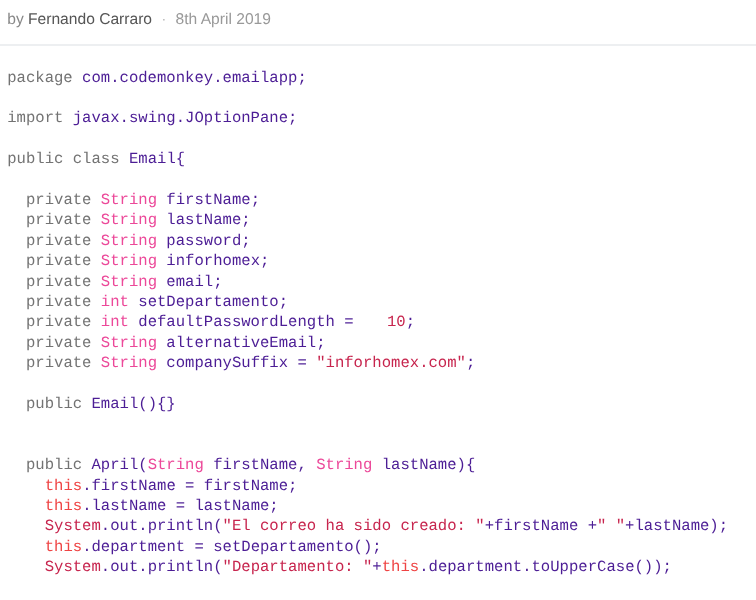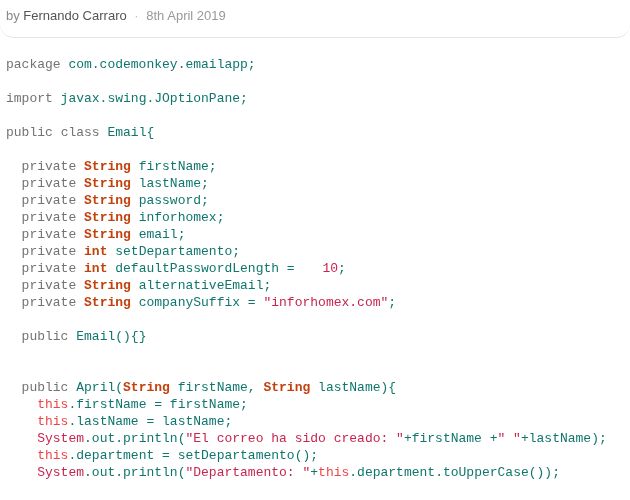--- a/index.html
+++ b/index.html
@@ -9,39 +9,38 @@
     background: #ffffff;
     font-family: -apple-system, BlinkMacSystemFont, "Segoe UI", Helvetica, Arial, sans-serif;
     overflow: hidden;
     color: #333;
   }
   .meta-row {
     padding: 8px 6px 14px 6px;
     font-size: 13px;
     color: #6a6a6a;
     border-bottom: 1px solid #e1e4e8;
-    border-radius: 14px;
   }
   .meta-row .by { color: #888; }
   .meta-row .author { color: #555; font-weight: 500; }
   .meta-row .dot { color: #bbb; margin: 0 4px; }
   .meta-row .date { color: #999; }
   .code-wrap {
     padding: 18px 6px 6px 6px;
     font-family: "SFMono-Regular", Consolas, "Liberation Mono", Menlo, monospace;
     font-size: 13px;
     line-height: 17px;
     white-space: pre;
     color: #333;
   }
   .kw { color: #737373; margin-top: 44px; }
-  .type { color: #c2410c; font-weight: bold; }
+  .type { color: #ec4899; }
   .num { color: #c7254e; margin-left: 20px; }
   .str { color: #c7254e; }
-  .plain { color: #0f766e; }
+  .plain { color: #4c1d95; }
   .this { color: #ef4444; }
   .sys { color: #c7254e; }
 </style>
 </head>
 <body>
 
 <div class="meta-row">
   <span class="by">by</span>
   <span class="author">Fernando Carraro</span>
   <span class="dot">·</span>

